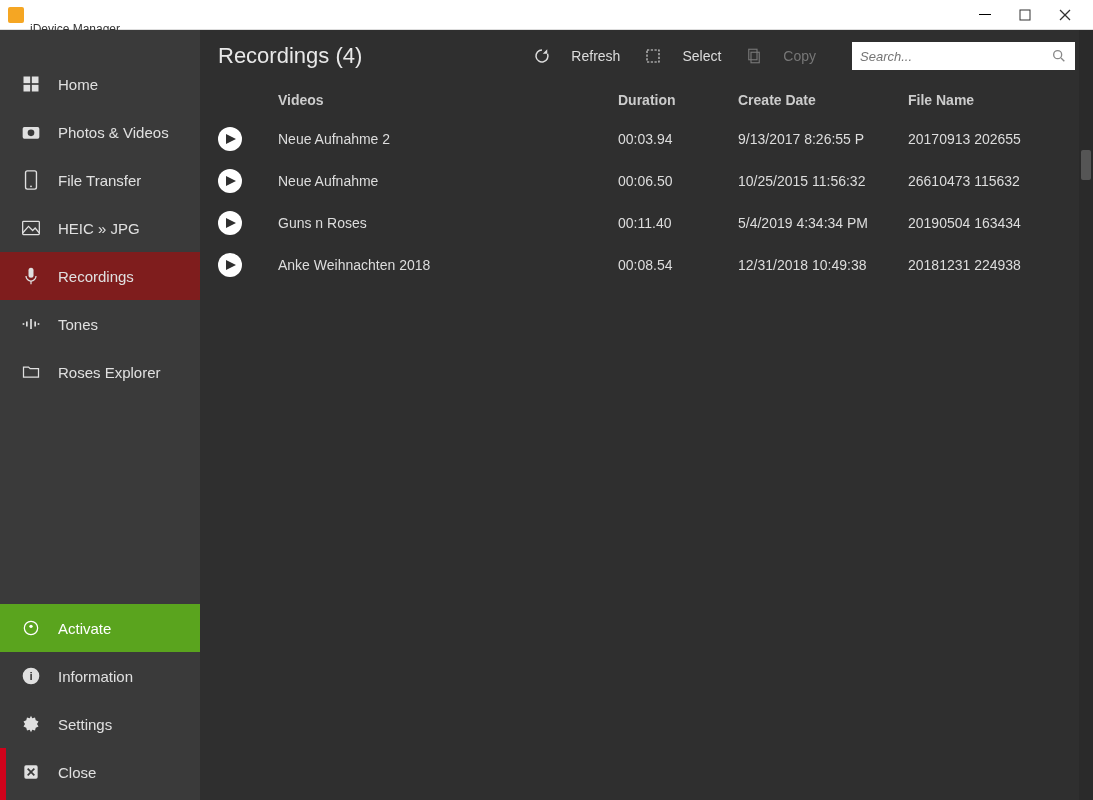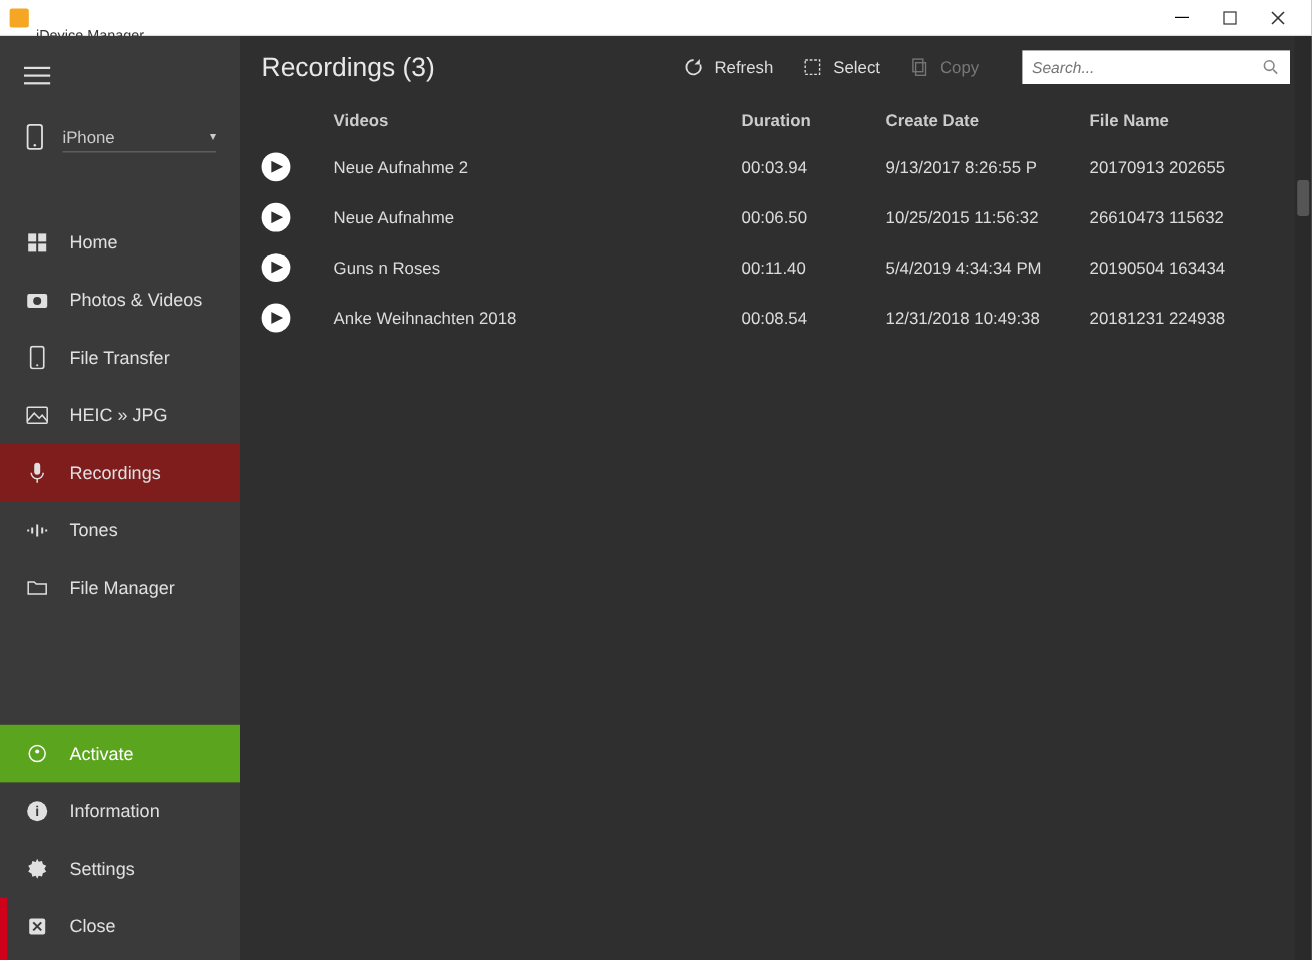--- a/index.html
+++ b/index.html
@@ -23,21 +23,21 @@
 .nav-item.active { background: #7f1d1d; }
 .nav-item .nic { width: 22px; display: flex; justify-content: center; }
 .nav-item .nic svg { width: 20px; height: 20px; fill: #e0e0e0; }
 .bottom { padding-bottom: 4px; }
 .bottom .nav-item.activate { background: #5aa41e; color: #fff; }
 .bottom .nav-item.activate .nic svg { fill: #fff; }
 .red-accent { width: 6px; height: 52px; background: #d0021b; position: absolute; left: 0; bottom: 0; }
 .main { flex: 1; background: #2f2f2f; color: #ddd; display: flex; flex-direction: column; position: relative; }
 .toolbar { display: flex; align-items: center; padding: 12px 18px 6px 18px; gap: 24px; }
 .page-title { font-size: 22px; color: #e8e8e8; flex: 1; }
-.tool-btn { display: flex; align-items: center; gap: 8px; font-size: 14px; color: #ddd; cursor: pointer; }
+.tool-btn { display: flex; align-items: center; gap: 20px; font-size: 14px; color: #ddd; cursor: pointer; }
 .tool-btn.disabled { color: #777; cursor: default; }
 .tool-btn svg { width: 18px; height: 18px; fill: currentColor; }
 .search-box { margin-left: 12px; width: 223px; height: 28px; background: #fff; display: flex; align-items: center; padding: 0 8px; }
 .search-box input { flex: 1; border: none; outline: none; font-size: 13px; font-style: italic; color: #999; background: transparent; }
 .search-box svg { width: 16px; height: 16px; fill: #888; }
 .headers { display: grid; grid-template-columns: 60px 340px 120px 170px 1fr; padding: 16px 18px 10px 18px; font-size: 14px; color: #ccc; font-weight: 600; }
 .headers .h1 { grid-column: 2; }
 .rows { padding: 0 18px; }
 .row { display: grid; grid-template-columns: 60px 340px 120px 170px 1fr; align-items: center; padding: 9px 0; font-size: 14px; color: #ddd; }
 .play { width: 24px; height: 24px; background: #fff; border-radius: 50%; display: flex; align-items: center; justify-content: center; cursor: pointer; }
@@ -64,39 +64,20 @@
   <div class="winbtn">
       <svg viewBox="0 0 12 12">
         <line x1="1" y1="1" x2="11" y2="11" stroke="#333" stroke-width="1.3"></line>
         <line x1="11" y1="1" x2="1" y2="11" stroke="#333" stroke-width="1.3"></line>
       </svg>
     </div>
 </div>
 
 <div class="app">
   <div class="sidebar" style="position:relative;">
-    <div class="top">
-      <div class="hamburger">
-        <svg viewBox="0 0 24 24">
-            <rect y="4" width="24" height="2"></rect>
-            <rect y="11" width="24" height="2"></rect>
-            <rect y="18" width="24" height="2"></rect>
-          </svg>
-      </div>
-      <div class="device-row">
-        <span class="dev-icon"><svg viewBox="0 0 14 22">
-              <rect x="1" y="1" width="12" height="20" rx="2" fill="none" stroke="#e0e0e0" stroke-width="1.5"></rect>
-              <circle cx="7" cy="18" r="1"></circle>
-            </svg></span>
-        <div class="device-select">
-          <span>iPhone</span>
-          <span class="chev">▾</span>
-        </div>
-      </div>
-    </div>
 
     <div class="nav">
       <div class="nav-item">
         <span class="nic">
             <svg viewBox="0 0 24 24">
               <rect x="3" y="3" width="8" height="8"></rect>
               <rect x="13" y="3" width="8" height="8"></rect>
               <rect x="3" y="13" width="8" height="8"></rect>
               <rect x="13" y="13" width="8" height="8"></rect>
             </svg>
@@ -151,21 +132,21 @@
             </svg>
           </span>
         <span>Tones</span>
       </div>
       <div class="nav-item">
         <span class="nic">
             <svg viewBox="0 0 24 24">
               <path d="M3 6h6l2 2h10v10H3z" fill="none" stroke="#e0e0e0" stroke-width="1.5"></path>
             </svg>
           </span>
-        <span>File Manager</span>
+        <span>Roses Explorer</span>
       </div>
     </div>
 
     <div class="bottom">
       <div class="nav-item activate">
         <span class="nic">
             <svg viewBox="0 0 24 24">
               <circle cx="12" cy="12" r="8" fill="none" stroke="#fff" stroke-width="1.5"></circle>
               <circle cx="12" cy="10" r="2"></circle>
             </svg>
@@ -199,21 +180,21 @@
             </svg>
           </span>
         <span>Close</span>
       </div>
     </div>
     <div class="red-accent"></div>
   </div>
 
   <div class="main">
     <div class="toolbar">
-      <div class="page-title">Recordings (3)</div>
+      <div class="page-title">Recordings (4)</div>
       <div class="tool-btn">
         <svg viewBox="0 0 24 24">
             <path d="M12 4a8 8 0 1 0 7.4 5" fill="none" stroke="#ddd" stroke-width="2"></path>
             <polygon points="19,3 19,9 13,9"></polygon>
           </svg>
         <span>Refresh</span>
       </div>
       <div class="tool-btn">
         <svg viewBox="0 0 24 24">
             <rect x="4" y="4" width="16" height="16" fill="none" stroke="#ddd" stroke-width="1.5" stroke-dasharray="3 2"></rect>

